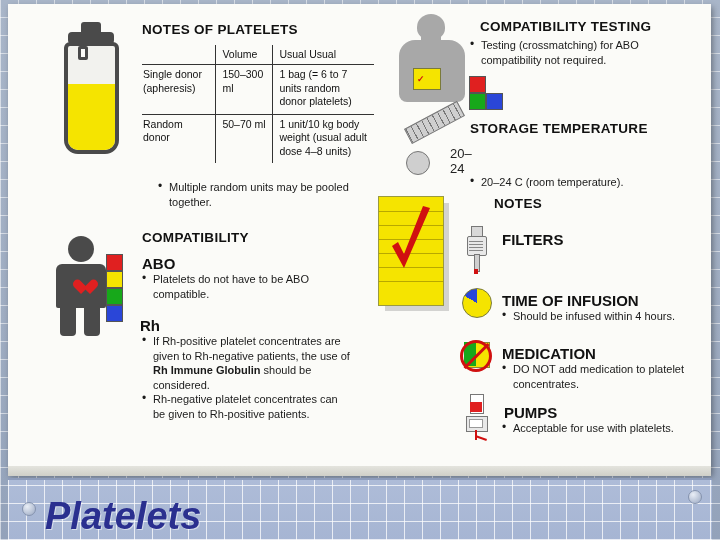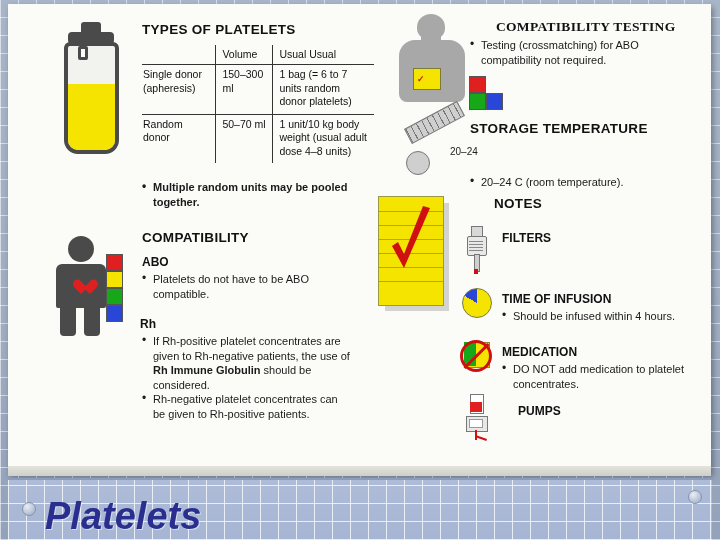--- a/index.html
+++ b/index.html
@@ -78,21 +78,21 @@
   
   .h-title {
     position: absolute;
     font-size: 13.5px;
     font-weight: bold;
     color: #111;
     letter-spacing: 0.3px;
   }
   .sub-title {
     position: absolute;
-    font-size: 12px;
+    font-size: 15px;
     font-weight: bold;
     color: #111;
   }
   .body-text {
     position: absolute;
     font-size: 11px;
     color: #1a1a1a;
     line-height: 1.32;
   }
   .bullet-line {
@@ -185,21 +185,21 @@
   .thermo-stem {
     position: absolute; left: 10px; top: 10px; width: 58px; height: 15px;
     background: #cfcfcf; border: 1px solid #777;
     transform: rotate(-28deg); transform-origin: 0 50%;
     background-image: repeating-linear-gradient(90deg, #777 0 1px, rgba(0,0,0,0) 1px 6px);
   }
   .thermo-bulb {
     position: absolute; left: 8px; top: 33px; width: 22px; height: 22px;
     border-radius: 50%; background: #cfcfcf; border: 1px solid #777;
   }
-  .thermo-num { position: absolute; left: 52px; top: 28px; font-size: 10px; color: #222; }
+  .thermo-num { position: absolute; left: 52px; top: 28px; font-size: 13px; color: #222; }
 
   
   .pad-shadow { position: absolute; left: 385px; top: 203px; width: 64px; height: 108px; background: rgba(120,120,120,0.3); }
   .pad { position: absolute; left: 378px; top: 196px; width: 64px; height: 108px; background: #f5e400; border: 1px solid #9a9a40; }
   .pad-line { position: absolute; left: 0; width: 64px; height: 1px; background: #b8a800; }
   .pad-check {
     position: absolute; left: 390px; top: 206px; width: 44px; height: 90px;
   }
   .pad-check svg { display: block; }
   .filter-icon { position: absolute; left: 465px; top: 226px; width: 22px; height: 48px; }
@@ -249,21 +249,21 @@
   <div class="bag-wrap">
     <div class="bag-shadow"></div>
     <div class="bag-hanger"></div>
     <div class="bag-top-tube"></div>
     <div class="bag-body">
       <div class="bag-fluid"></div>
     </div>
     <div class="bag-slot"></div>
   </div>
 
-  <div class="h-title" style="left:142px; top:22px;">TYPES OF PLATELETS</div>
+  <div class="h-title" style="left:142px; top:22px;">NOTES OF PLATELETS</div>
 
   <div class="tbl">
     <table>
       <tbody>
           <tr class="hdr-row">
         <th class="c0"></th>
         <th class="c1 vline">Volume</th>
         <th class="c2 vline">Usual Usual</th>
       </tr>
       <tr>
@@ -273,21 +273,21 @@
       </tr>
       <tr class="rowline">
         <td class="c0">Random donor</td>
         <td class="c1 vline">50–70 ml</td>
         <td class="c2 vline">1 unit/10 kg body weight (usual adult dose 4–8 units)</td>
       </tr>
     </tbody>
       </table>
   </div>
 
-  <div class="body-text" style="left:142px; top:180px; width:215px;font-weight:bold;">
+  <div class="body-text" style="left:158px; top:180px; width:215px;">
     <div class="bullet-line">Multiple random units may be pooled together.</div>
   </div>
 
   <div class="h-title" style="left:142px; top:230px;">COMPATIBILITY</div>
 
   <div class="sub-title" style="left:142px; top:255px;">ABO</div>
 
   <div class="body-text" style="left:142px; top:272px; width:205px;">
     <div class="bullet-line">Platelets do not have to be ABO compatible.</div>
   </div>
@@ -339,21 +339,21 @@
     <div class="pad-line" style="top:56px;"></div>
     <div class="pad-line" style="top:70px;"></div>
     <div class="pad-line" style="top:84px;"></div>
   </div>
   <div class="pad-check">
     <svg width="44" height="90" viewBox="0 0 44 90">
       <path d="M2 40 L14 62 L40 2 L33 0 L14 48 L8 36 Z" fill="#d01010"></path>
     </svg>
   </div>
 
-  <div class="h-title" style="left:496px; top:19px;font-family:Liberation Serif, serif;">COMPATIBILITY TESTING</div>
+  <div class="h-title" style="left:480px; top:19px;">COMPATIBILITY TESTING</div>
   <div class="body-text" style="left:470px; top:38px; width:200px;">
     <div class="bullet-line">Testing (crossmatching) for ABO compatibility not required.</div>
   </div>
 
   <div class="h-title" style="left:470px; top:121px;">STORAGE TEMPERATURE</div>
   <div class="body-text" style="left:470px; top:140px; width:200px;margin-top:35px;">
     <div class="bullet-line">20–24 C (room temperature).</div>
   </div>
 
   <div class="h-title" style="left:470px; top:196px;margin-left:24px;">NOTES</div>
@@ -387,20 +387,23 @@
   </div>
 
   <div class="pump-icon">
     <div class="pump-bag"></div>
     <div class="pump-bag-fluid"></div>
     <div class="pump-box"></div>
     <div class="pump-screen"></div>
     <div class="pump-line"></div>
     <div class="pump-line2"></div>
   </div>
-  <div class="sub-title" style="left:502px; top:404px;padding-left:16px;">PUMPS</div>
+  <div class="sub-title" style="left:488px; top:404px;padding-left:16px;">PUMPS</div>
+  <div class="body-text" style="left:502px; top:421px; width:195px;">
+    <div class="bullet-line">Acceptable for use with platelets.</div>
+  </div>
 
   <div class="banner"></div>
   <div class="banner-dot dot-left"></div>
   <div class="banner-dot dot-right"></div>
   <div class="banner-title">Platelets</div>
 
 </div>
 
 </body></html>

